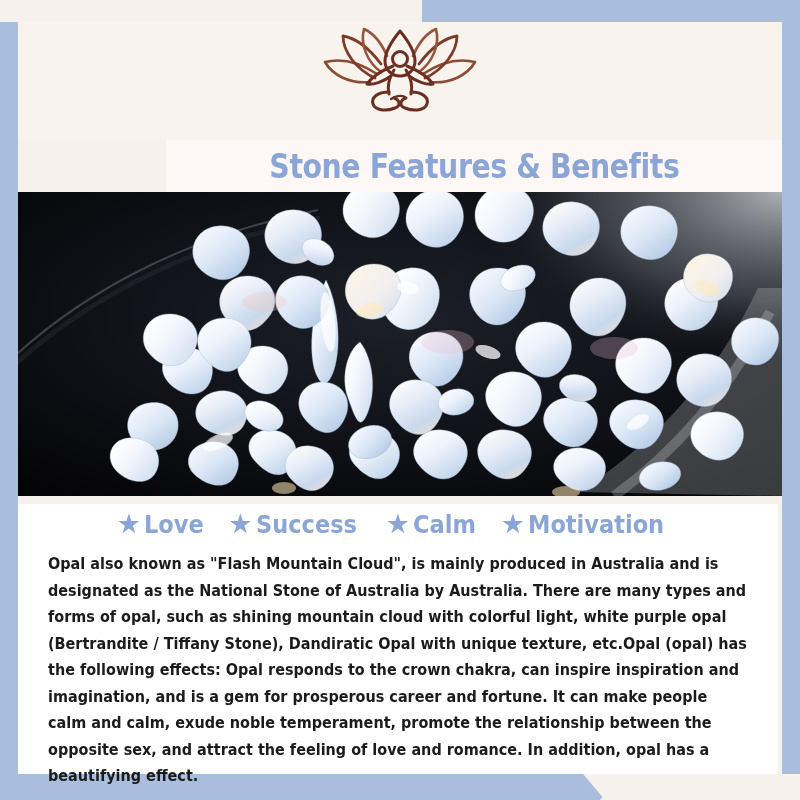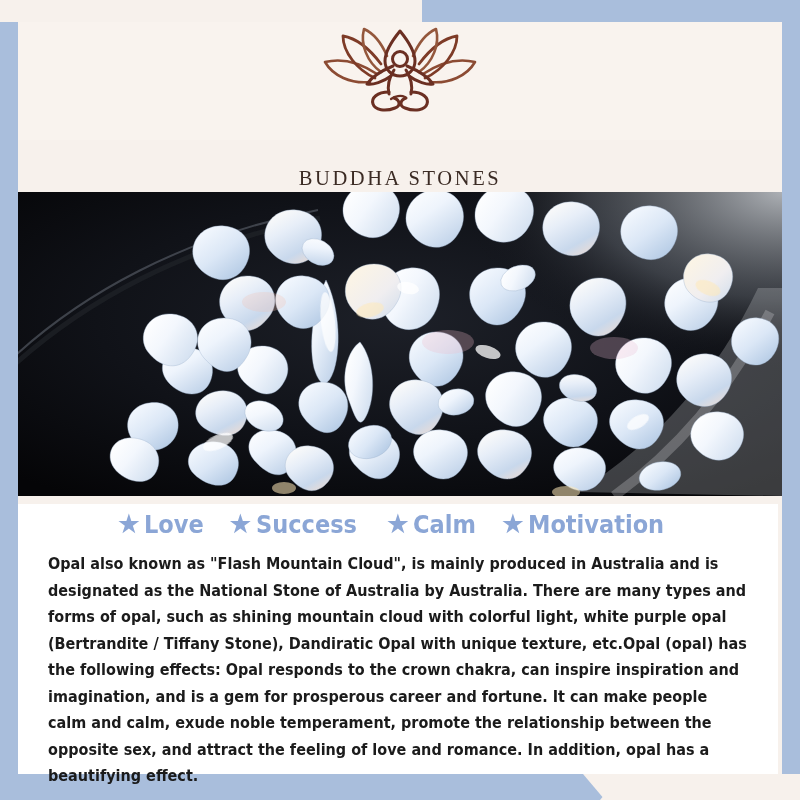--- a/index.html
+++ b/index.html
@@ -245,20 +245,23 @@
             <path d="M96 66 C108 66 114 72 112 78 C110 84 100 86 90 82 C84 80 85 74 91 72" stroke-width="3" stroke="#6b2f22"></path>
 
             <path d="M76 73 C80 70 86 69 90 71" stroke-width="2.2" stroke="#6b2f22"></path>
           </g>
         </svg>
       </span>
       <span class="logo-text">BUDDHA STONES</span>
     </div>
   </div>
 
+  <div class="title-banner">
+    <span class="title-text">Stone Features &amp; Benefits</span>
+  </div>
 
   <div class="photo">
     <svg width="764" height="304" viewBox="0 0 764 304">
       <defs>
         <radialGradient id="bowl" cx="50%" cy="42%" r="72%">
           <stop offset="0%" stop-color="#1d2028"></stop>
           <stop offset="55%" stop-color="#101218"></stop>
           <stop offset="100%" stop-color="#050507"></stop>
         </radialGradient>
         <radialGradient id="rim" cx="78%" cy="28%" r="55%">

